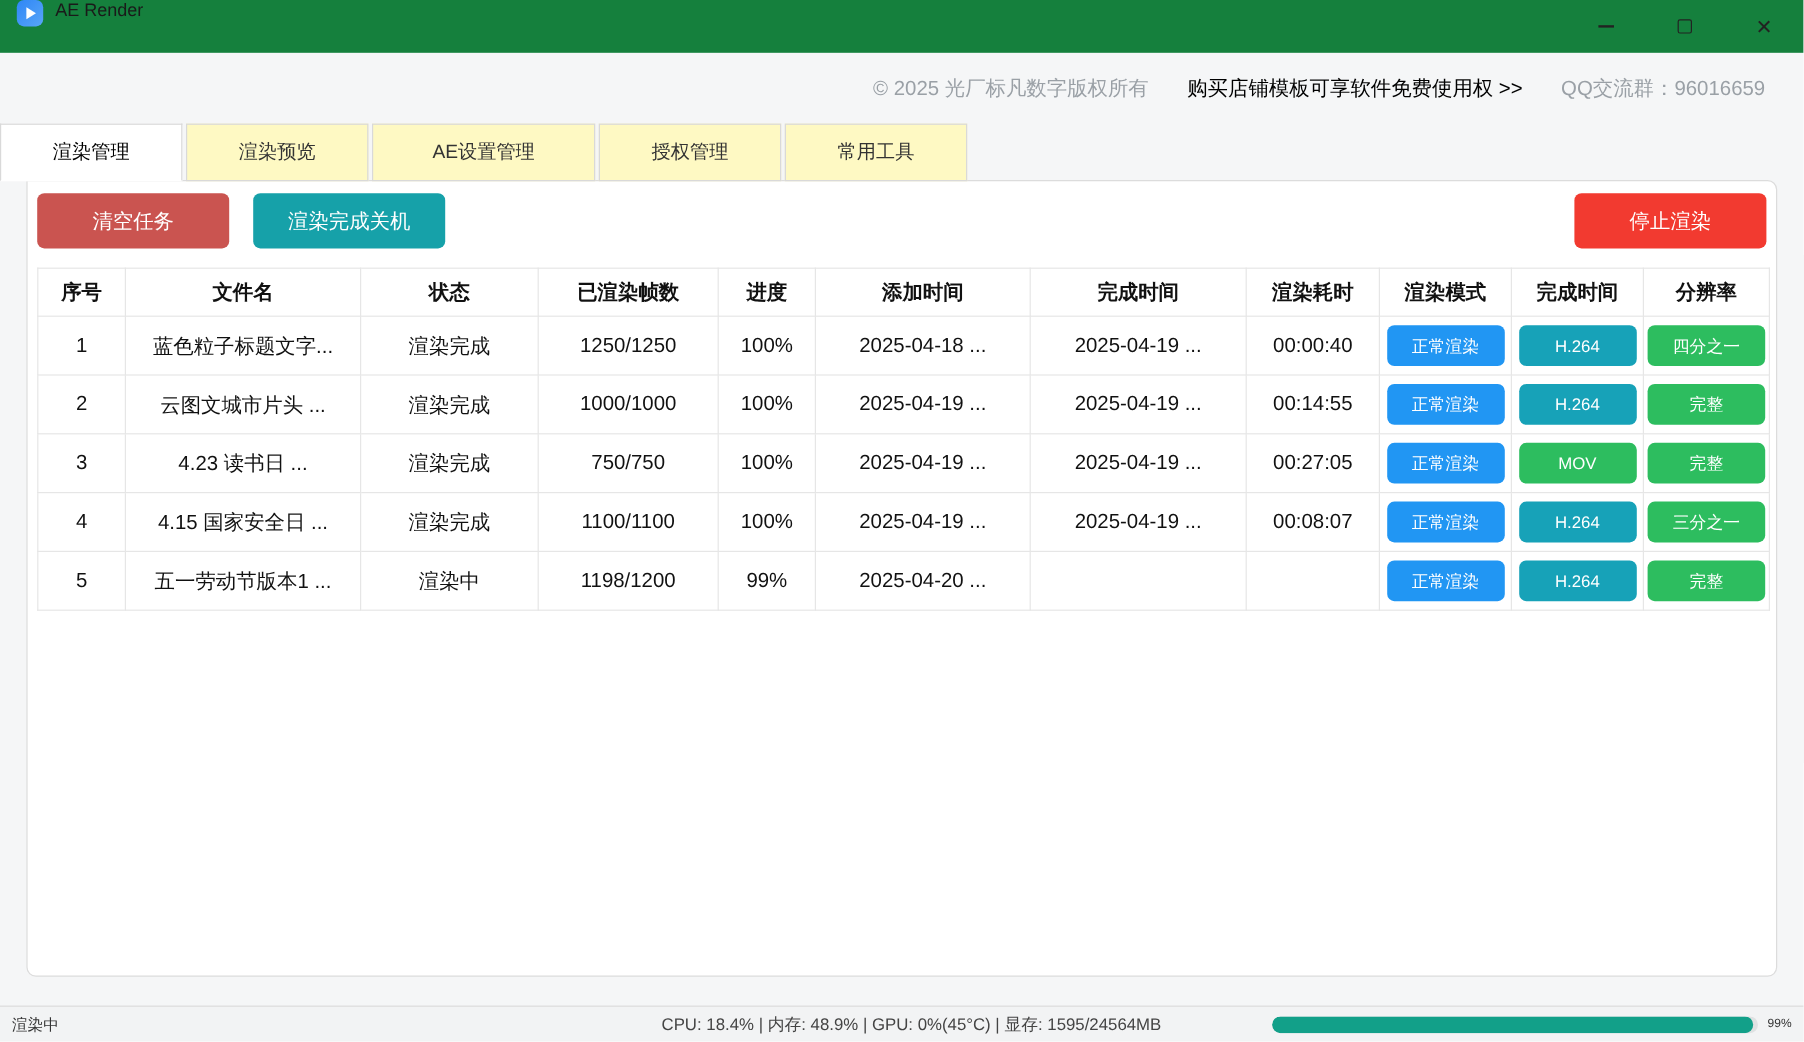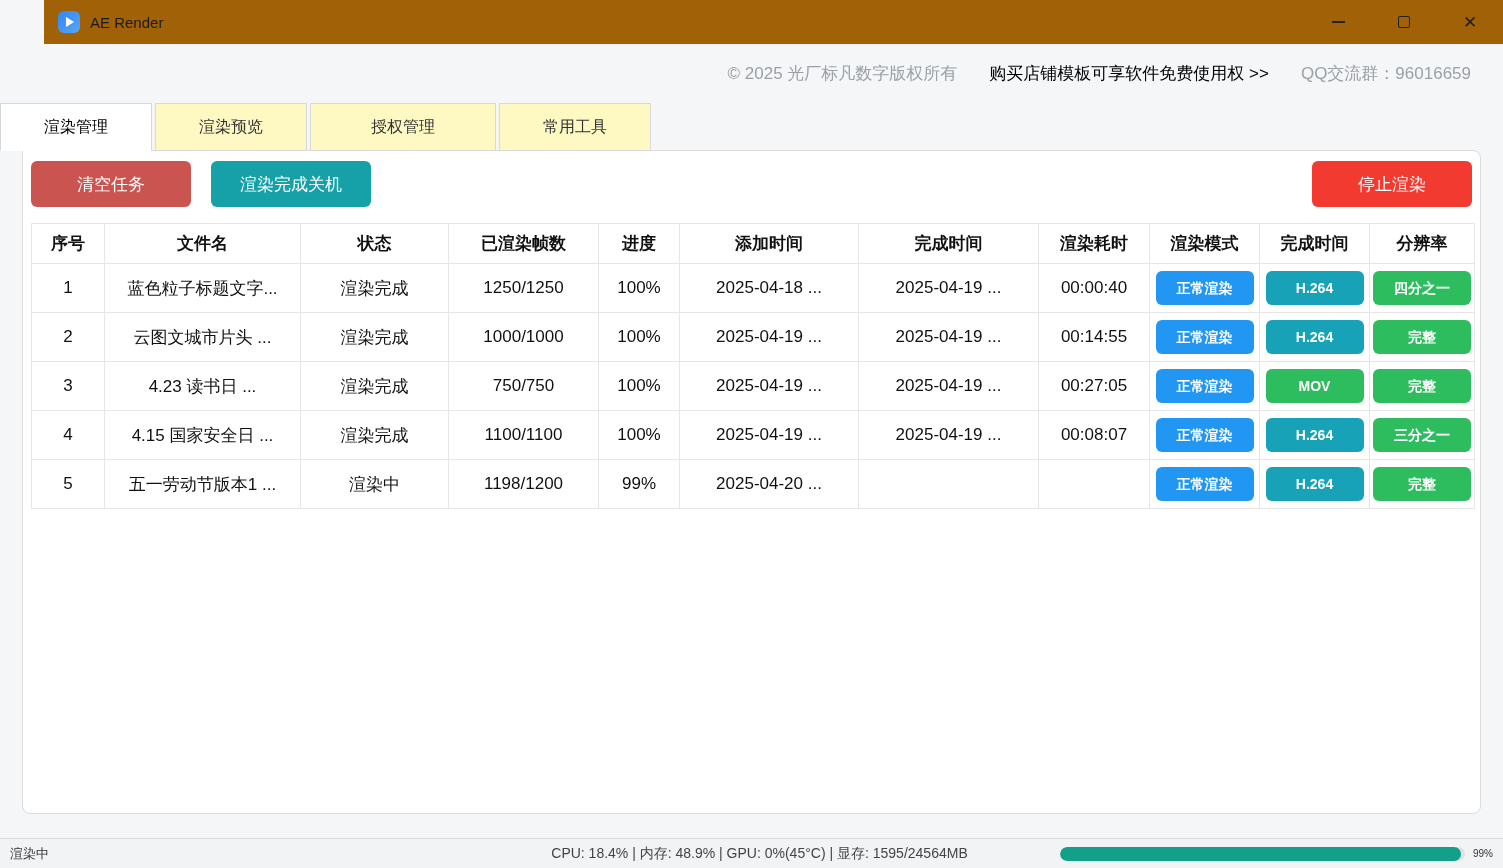--- a/index.html
+++ b/index.html
@@ -5,21 +5,21 @@
   * { margin:0; padding:0; box-sizing:border-box; }
   html,body { width:1503px; height:868px; }
   body {
     font-family:"Liberation Sans","DejaVu Sans",sans-serif;
     background:#f5f6f7;
     overflow:hidden;
   }
   .window { width:1503px; height:868px; position:relative; display:flex; flex-direction:column; }
 
   
-  .titlebar { height:44px; background:#a16207; display:flex; align-items:center; padding-left:14px; flex-shrink:0;margin-left:44px; }
+  .titlebar { height:44px; background:#15803d; display:flex; align-items:flex-start; padding-left:14px; flex-shrink:0; }
   .app-icon { width:22px; height:22px; border-radius:6px; background:linear-gradient(135deg,#2f86f6,#58a6f8); display:flex; align-items:center; justify-content:center; margin-right:10px; flex-shrink:0; }
   .app-icon .play { width:0; height:0; border-left:8px solid #fff; border-top:5px solid transparent; border-bottom:5px solid transparent; margin-left:2px; }
   .app-title { font-size:15px; color:#1a1a1a; }
   .win-controls { margin-left:auto; display:flex; height:100%; }
   .win-btn { width:66px; height:100%; display:flex; align-items:center; justify-content:center; color:#222; cursor:pointer; }
   .min-glyph { width:13px; height:2px; background:#222; }
   .max-glyph { width:12px; height:12px; border:1.5px solid #222; border-radius:2px; }
   .close-glyph { font-size:17px; line-height:1; color:#222; }
 
   
@@ -40,21 +40,21 @@
   
   .toolbar { display:flex; gap:20px; margin-bottom:16px; align-items:center; }
   .btn { height:46px; width:160px; border:none; border-radius:6px; color:#fff; font-size:17px; cursor:pointer; font-family:inherit; }
   .btn-stop { margin-left:auto; }
 
   
   table { width:100%; border-collapse:collapse; table-layout:fixed; }
   th, td { border:1px solid #e6e6e6; text-align:center; color:#111; overflow:hidden; white-space:nowrap; }
   th { height:40px; font-size:17px; font-weight:bold; }
   td { height:49px; font-size:17px; }
-  .badge { display:inline-block; min-width:98px; padding:10px 6px; border-radius:6px; color:#fff; font-size:14px; font-weight:bold; line-height:1; cursor:pointer; }
+  .badge { display:inline-block; min-width:98px; padding:10px 6px; border-radius:6px; color:#fff; font-size:14px; font-weight:normal; line-height:1; cursor:pointer; }
 
   
   .statusbar { position:absolute; left:0; right:0; bottom:0; height:30px; background:#f2f3f4; border-top:1px solid #dcdcdc; display:flex; align-items:center; padding:0 10px; }
   .status-left { font-size:13px; color:#333; }
   .status-stats { position:absolute; left:16px; right:0; text-align:center; font-size:14px; color:#444; pointer-events:none; }
   .progress-group { position:absolute; right:10px; display:flex; align-items:center; gap:8px; }
   .progress-track { width:405px; height:14px; border-radius:7px; background:#dfe1e2; overflow:hidden; }
   .progress-fill { height:100%; border-radius:7px; }
   .progress-label { font-size:10px; color:#333; }
 </style>
@@ -83,20 +83,21 @@
 
   <div class="header-row">
     <span class="copyright">© 2025 光厂标凡数字版权所有</span>
     <a class="promo-link">购买店铺模板可享软件免费使用权 &gt;&gt;</a>
     <span class="qq-group">QQ交流群：96016659</span>
   </div>
 
   <div class="tabs">
       <div class="tab active">渲染管理</div>
       <div class="tab">渲染预览</div>
+      <div class="tab">AE设置管理</div>
       <div class="tab">授权管理</div>
       <div class="tab">常用工具</div>
     </div>
 
   <div class="panel">
     <div class="toolbar">
       <button class="btn btn-clear" style="background: rgb(202, 84, 80);">清空任务</button>
       <button class="btn btn-shutdown" style="background: rgb(22, 161, 169);">渲染完成关机</button>
       <button class="btn btn-stop" style="background: rgb(242, 58, 48);">停止渲染</button>
     </div>

